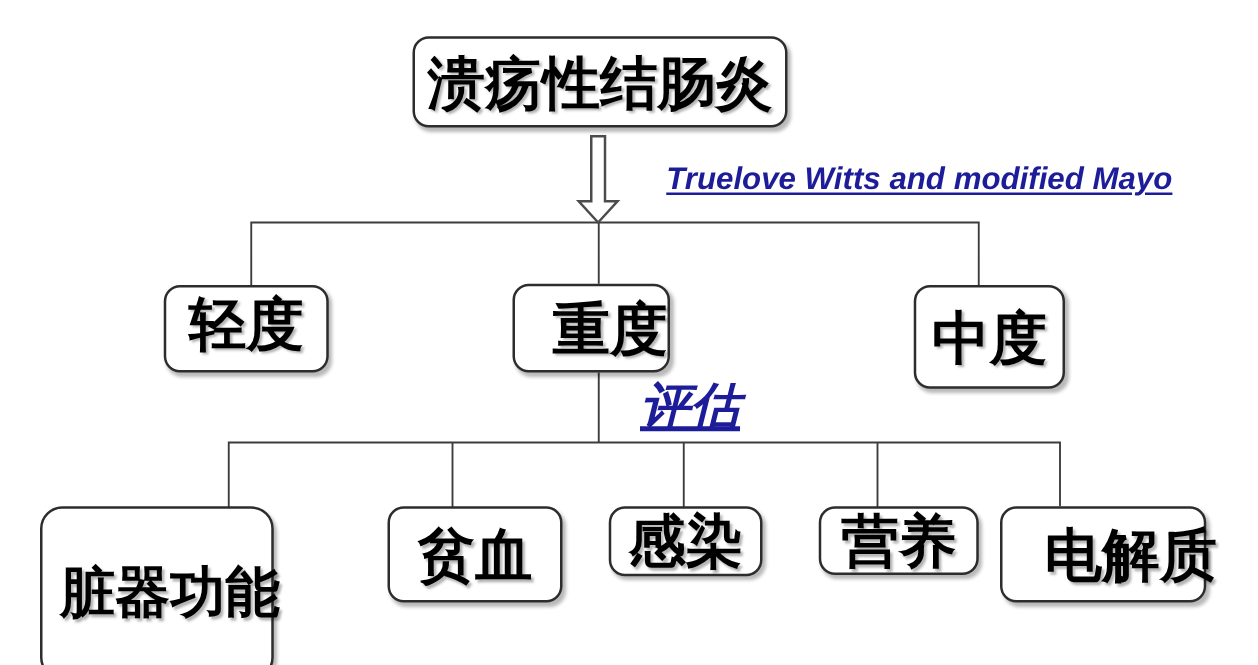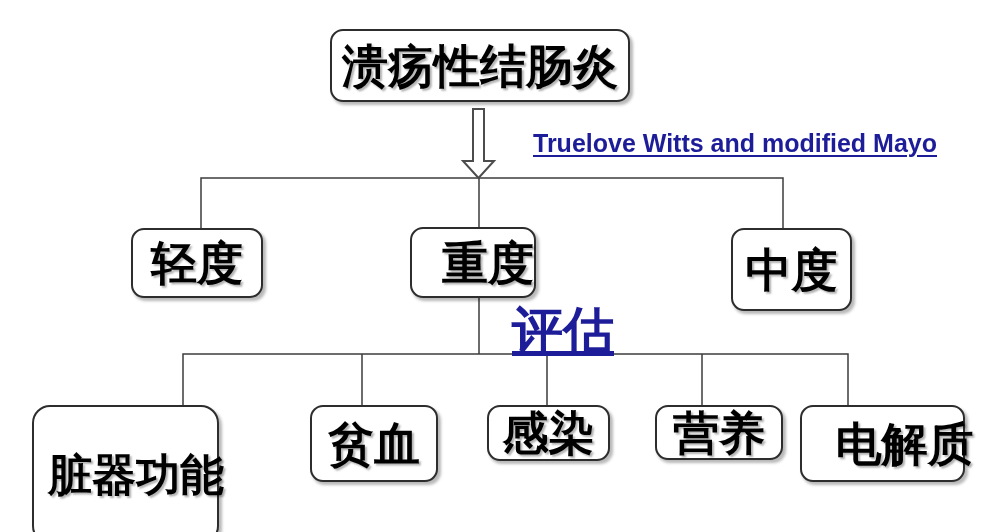--- a/index.html
+++ b/index.html
@@ -27,43 +27,44 @@
     border:2px solid var(--box-border);
     border-radius:13px;
     box-shadow:2.5px 3px 3px rgba(0,0,0,.28);
     display:flex;align-items:center;justify-content:center;
     font-weight:bold;color:var(--text-black);
     font-size:46px;line-height:1;
     text-shadow:2px 2px 2px rgba(0,0,0,.3);
     white-space:nowrap;
   }
   .node-root{left:330px;top:7px;width:300px;height:73px;}
-  .node-mild{left:131px;top:206px;width:132px;height:70px;}
+  .node-mild{left:131px;top:206px;width:132px;height:70px;font-family:Liberation Mono, monospace;}
   .node-severe{left:410px;top:205px;width:126px;height:71px;justify-content:flex-end;}
   .node-moderate{left:731px;top:206px;width:121px;height:83px;}
   .node-organ{
     left:32px;top:383px;width:187px;height:139px;
     border-radius:18px;
     flex-direction:column;align-items:flex-start;justify-content:center;
     padding-left:14px;font-size:44px;line-height:1.22;
   }
-  .node-anemia{left:310px;top:383px;width:128px;height:77px;}
+  .node-anemia{left:310px;top:383px;width:140px;height:77px;}
   .node-infection{left:487px;top:383px;width:123px;height:56px;}
   .node-nutrition{left:655px;top:383px;width:128px;height:55px;}
   .node-electrolytes{left:800px;top:383px;width:165px;height:77px;padding-left:44px;}
   .blue-label{
     position:absolute;
     color:var(--accent-blue);
     font-weight:bold;
     text-decoration:underline;
     text-underline-offset:3px;
     white-space:nowrap;
+    font-style:italic;
   }
   .criteria-note{left:533px;top:106px;font-size:25px;line-height:1.2;}
-  .assessment-label{left:512px;top:282px;font-size:51px;line-height:1.05;}
+  .assessment-label{left:512px;top:282px;font-size:40px;line-height:1.05;}
 </style>
 </head>
 <body>
 
 <div class="stage">
 
   <svg class="wires" width="1006" height="532" viewBox="0 0 1006 532">
     <path d="M201,208 L201,156 L783,156 L783,206
              M479,156 L479,205
              M479,276 L479,332

